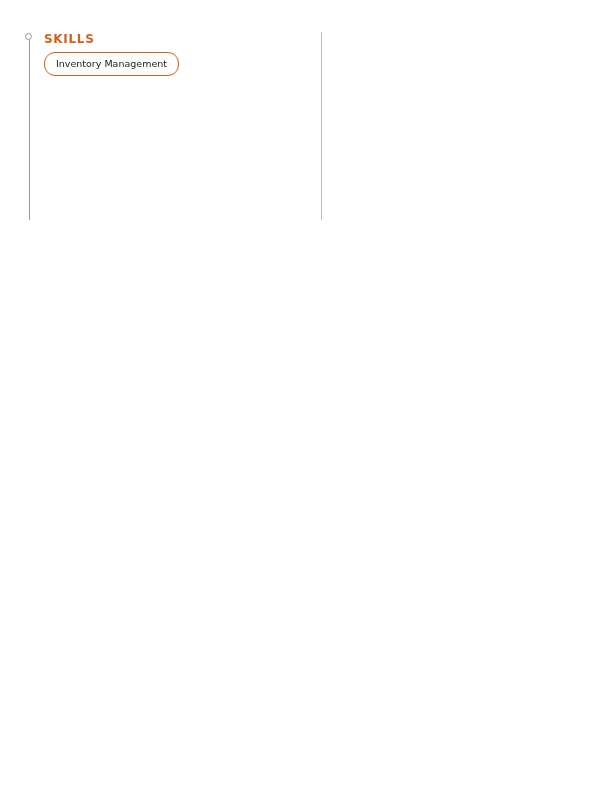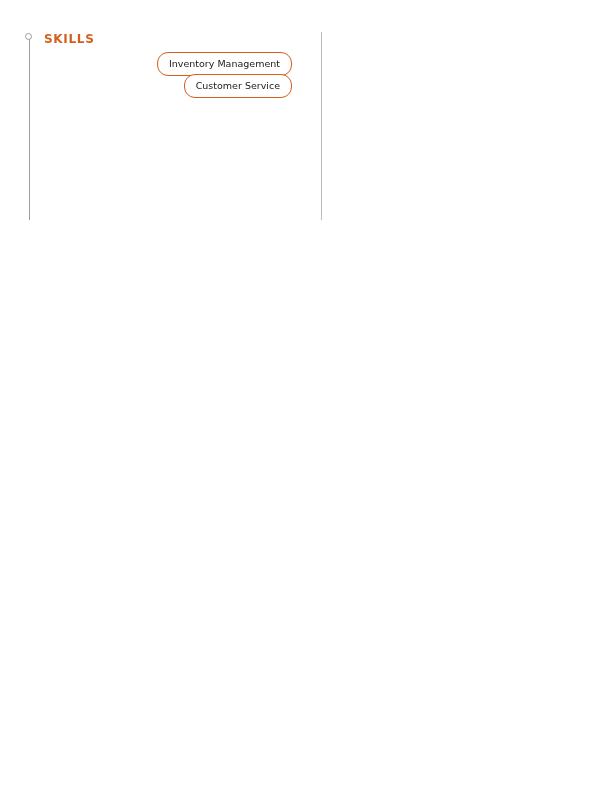--- a/index.html
+++ b/index.html
@@ -52,24 +52,23 @@
     left: 44px;
     top: 32px;
     font-size: 12px;
     font-weight: bold;
     letter-spacing: 0.7px;
     color: #d2601a;
     font-family: "DejaVu Sans", sans-serif;
   }
   .skills-list {
     position: absolute;
-    left: 32px;
+    left: 44px;
     top: 52px;
     width: 260px;
-    text-align: right;
   }
   .skill-pill {
     display: inline-block;
     border: 1px solid #d2601a;
     border-radius: 11px;
     color: #1a1a1a;
     font-size: 9.5px;
     line-height: 1;
     padding: 6px 11px 6px 11px;
     margin-bottom: 12px;
@@ -99,22 +98,19 @@
 
     <div class="timeline-axis"></div>
     <div class="timeline-marker"></div>
 
     <div class="section-title">SKILLS</div>
 
     <div class="skills-list">
       <div class="skill-row">
         <span class="skill-pill">Inventory Management</span>
       </div>
-      <div class="skill-row">
-        <span class="skill-pill">Customer Service</span>
-      </div>
     </div>
 
     <div class="vertical-divider"></div>
 
   </div>
 
 </div>
 
 </body></html>

